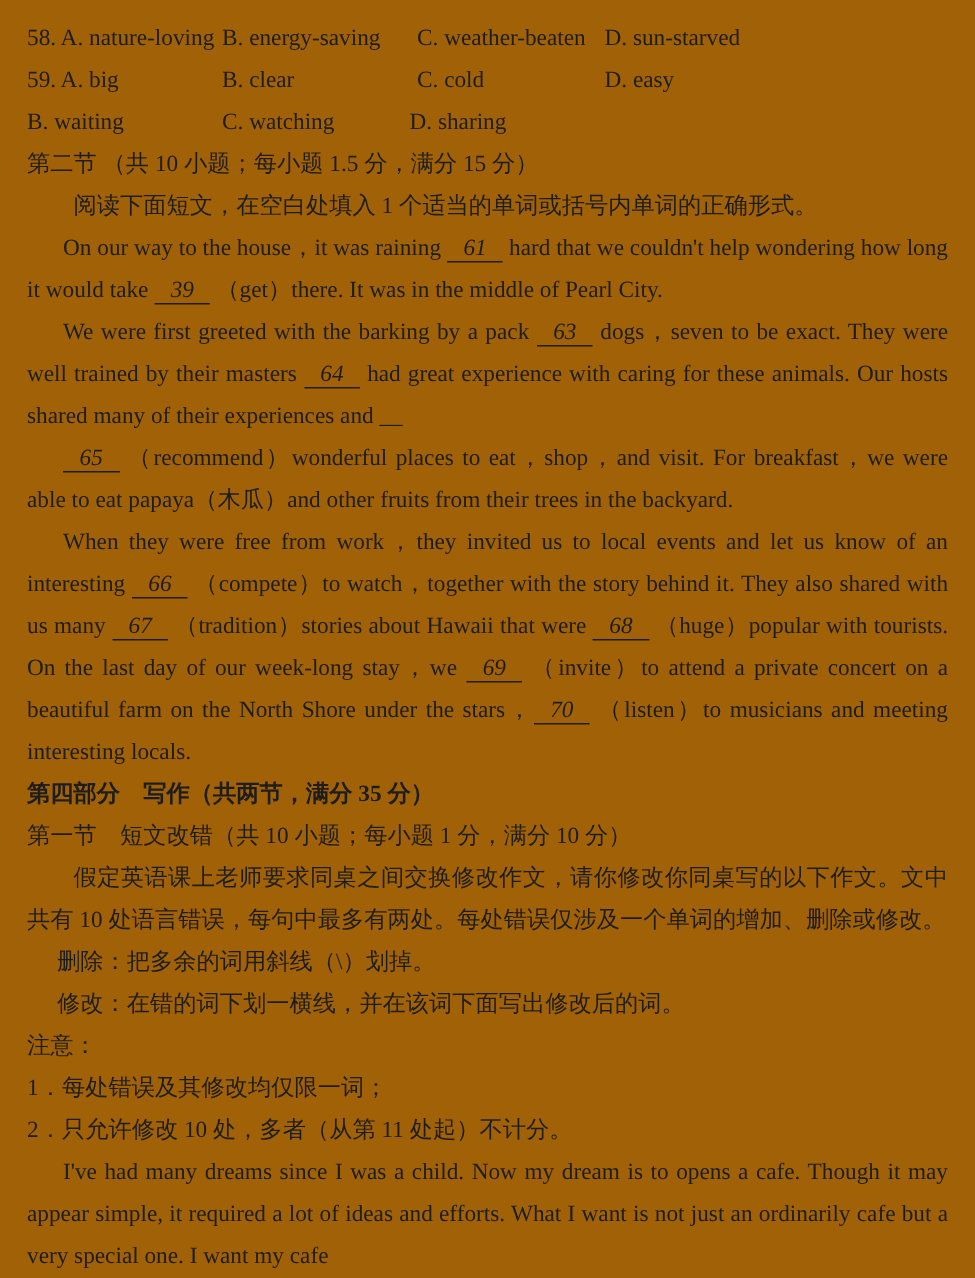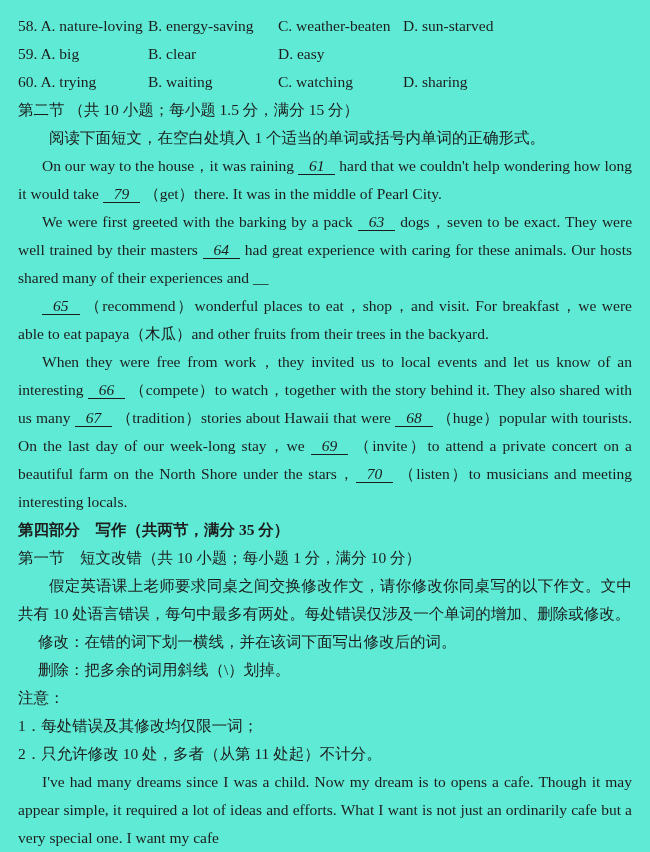--- a/index.html
+++ b/index.html
@@ -1,21 +1,21 @@
 <!DOCTYPE html>
 <html><head>
 <meta charset="utf-8">
 <style>
   html, body { margin:0; padding:0; background:#f0f0f0; }
   .page {
     position: relative;
     width: 650px;
     height: 852px;
     margin: 0 auto;
-    background: #5eead4;
+    background: #a16207;
     box-sizing: border-box;
     padding: 12px 18px 0 18px;
     font-family: "Liberation Serif", "DejaVu Serif", serif;
     font-size: 15.5px;
     color: #1d1d1d;
     overflow: hidden;
   }
   .line, p { margin: 0; line-height: 28px; }
   
   .mcq-row { display: flex; line-height: 28px; }
@@ -50,44 +50,44 @@
   <div>
     <div class="mcq-row">
       <span class="mcq-cell-1">58. A. nature-loving</span>
       <span class="mcq-cell-2">B. energy-saving</span>
       <span class="mcq-cell-3">C. weather-beaten</span>
       <span class="mcq-cell-4">D. sun-starved</span>
     </div>
     <div class="mcq-row">
       <span class="mcq-cell-1">59. A. big</span>
       <span class="mcq-cell-2">B. clear</span>
+      <span class="mcq-cell-3">C. cold</span>
       <span class="mcq-cell-4">D. easy</span>
     </div>
     <div class="mcq-row">
-      <span class="mcq-cell-1">60. A. trying</span>
       <span class="mcq-cell-2">B. waiting</span>
       <span class="mcq-cell-3">C. watching</span>
       <span class="mcq-cell-4">D. sharing</span>
     </div>
   </div>
 
   <div class="line heading-regular">第二节 （共 10 小题；每小题 1.5 分，满分 15 分）</div>
   <p class="cn-para">阅读下面短文，在空白处填入 1 个适当的单词或括号内单词的正确形式。</p>
 
-  <p class="en-para">On our way to the house，it was raining <span class="blank">61</span> hard that we couldn't help wondering how long it would take <span class="blank">79</span> （get）there. It was in the middle of Pearl City.</p>
+  <p class="en-para">On our way to the house，it was raining <span class="blank">61</span> hard that we couldn't help wondering how long it would take <span class="blank">39</span> （get）there. It was in the middle of Pearl City.</p>
   <p class="en-para">We were first greeted with the barking by a pack <span class="blank">63</span> dogs，seven to be exact. They were well trained by their masters <span class="blank">64</span> had great experience with caring for these animals. Our hosts shared many of their experiences and __</p>
   <p class="en-para"><span class="blank">65</span> （recommend）wonderful places to eat，shop，and visit. For breakfast，we were able to eat papaya（木瓜）and other fruits from their trees in the backyard.</p>
   <p class="en-para">When they were free from work，they invited us to local events and let us know of an interesting <span class="blank">66</span> （compete）to watch，together with the story behind it. They also shared with us many <span class="blank">67</span> （tradition）stories about Hawaii that were <span class="blank">68</span> （huge）popular with tourists. On the last day of our week-long stay，we <span class="blank">69</span> （invite）to attend a private concert on a beautiful farm on the North Shore under the stars，<span class="blank">70</span> （listen）to musicians and meeting interesting locals.</p>
 
   <div class="line heading-bold">第四部分　写作（共两节，满分 35 分）</div>
   <div class="line heading-regular">第一节　短文改错（共 10 小题；每小题 1 分，满分 10 分）</div>
   <p class="cn-para">假定英语课上老师要求同桌之间交换修改作文，请你修改你同桌写的以下作文。文中共有 10 处语言错误，每句中最多有两处。每处错误仅涉及一个单词的增加、删除或修改。</p>
 
+  <div class="rule-line">删除：把多余的词用斜线（\）划掉。</div>
   <div class="rule-line">修改：在错的词下划一横线，并在该词下面写出修改后的词。</div>
-  <div class="rule-line">删除：把多余的词用斜线（\）划掉。</div>
 
   <div class="line">注意：</div>
   <div class="note-line">1．每处错误及其修改均仅限一词；</div>
   <div class="note-line">2．只允许修改 10 处，多者（从第 11 处起）不计分。</div>
 
   <p class="en-para">I've had many dreams since I was a child. Now my dream is to opens a cafe. Though it may appear simple, it required a lot of ideas and efforts. What I want is not just an ordinarily cafe but a very special one. I want my cafe</p>
 
 </div>
 
 </body></html>

